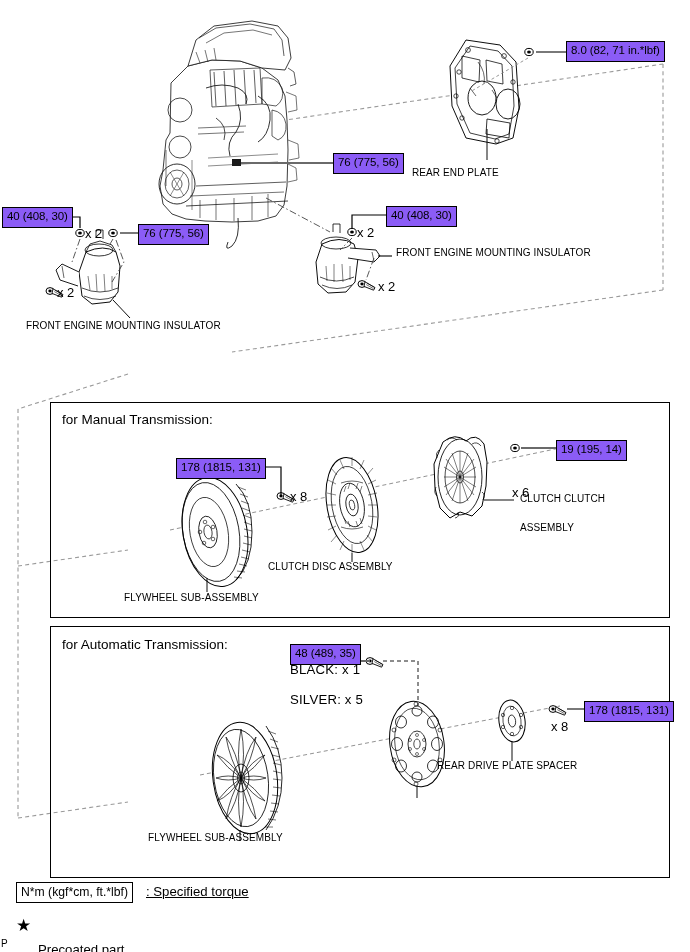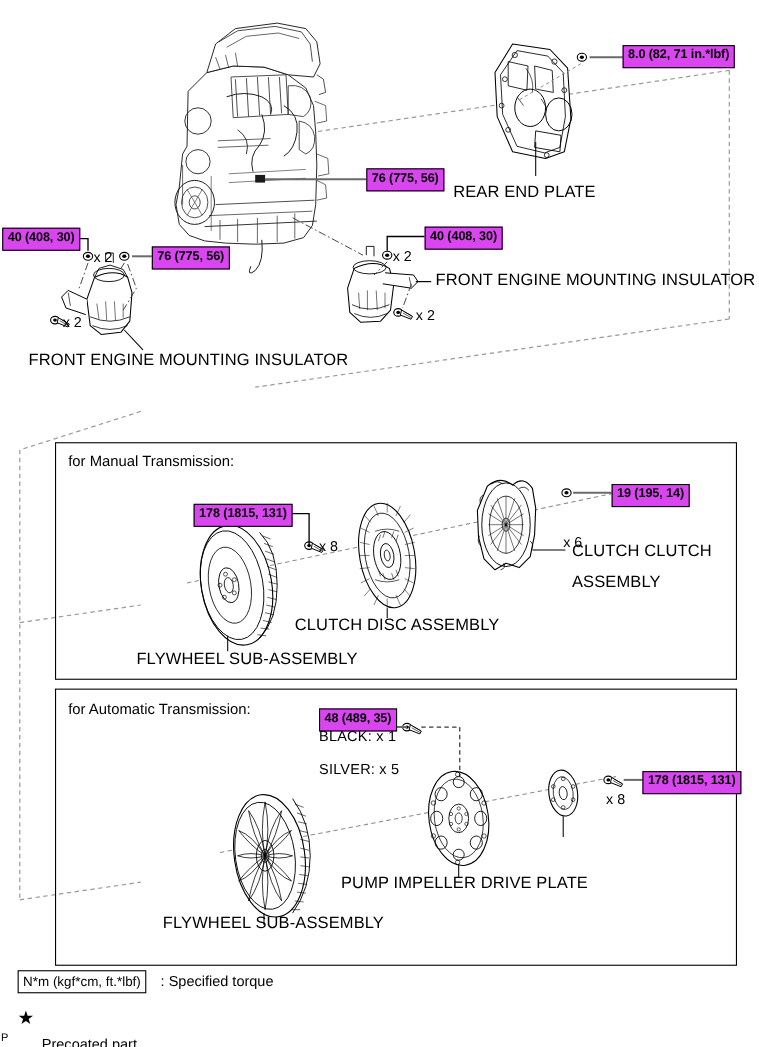--- a/index.html
+++ b/index.html
@@ -24,32 +24,31 @@
     top: 0;
     width: 690px;
     height: 952px;
     overflow: visible;
   }
 
   
   .callout {
     position: absolute;
     border: 1.4px solid #000;
-    background: #d946ef;
+    background: #8b5cf6;
     font-size: 11.5px;
     line-height: 1;
     padding: 3px 4px 4px 4px;
     white-space: nowrap;
     letter-spacing: -0.1px;
-    font-weight: bold;
   }
   
   .partlabel {
     position: absolute;
-    font-size: 15px;
+    font-size: 10px;
     line-height: 1.12;
     white-space: nowrap;
     letter-spacing: 0.1px;
   }
   .qty {
     position: absolute;
     font-size: 13px;
     white-space: nowrap;
   }
   .boxtitle {
@@ -75,20 +74,21 @@
     border: 1.3px solid #000;
     background: #fff;
     font-size: 12.2px;
     padding: 2px 4px 3px 4px;
     white-space: nowrap;
   }
   .legend-text {
     position: absolute;
     font-size: 13.2px;
     white-space: nowrap;
+    text-decoration: underline;
   }
   .pagemark {
     position: absolute;
     font-size: 10px;
   }
   .star {
     position: absolute;
     font-size: 17px;
     line-height: 1;
   }
@@ -512,22 +512,22 @@
   <div class="colorqty" style="left:290px; top:662px;">BLACK: x 1</div>
 
   <div class="colorqty" style="left:290px; top:692px;">SILVER: x 5</div>
 
   <div class="callout" style="left:584px; top:701px;">178 (1815, 131)</div>
 
   <div class="qty" style="left:551px; top:719px;">x 8</div>
 
   <div class="partlabel" style="left:148px; top:832px;">FLYWHEEL SUB-ASSEMBLY</div>
 
-  <div class="partlabel" style="left:310px; top:795px;">PUMP IMPELLER DRIVE PLATE</div>
-
+
+  <div class="partlabel" style="left:437px; top:760px;">REAR DRIVE PLATE SPACER</div>
 
   <div class="legend-box" style="left:16px; top:882px;">N*m (kgf*cm, ft.*lbf)</div>
   <div class="legend-text" style="left:146px; top:884px;">: Specified torque</div>
 
   <div class="star" style="left:16px; top:917px;">★</div>
   <div class="legend-text" style="left:38px; top:918px;margin-top:24px;">Precoated part</div>
 
   <div class="pagemark" style="left:1px; top:938px;">P</div>
 
 </div>

